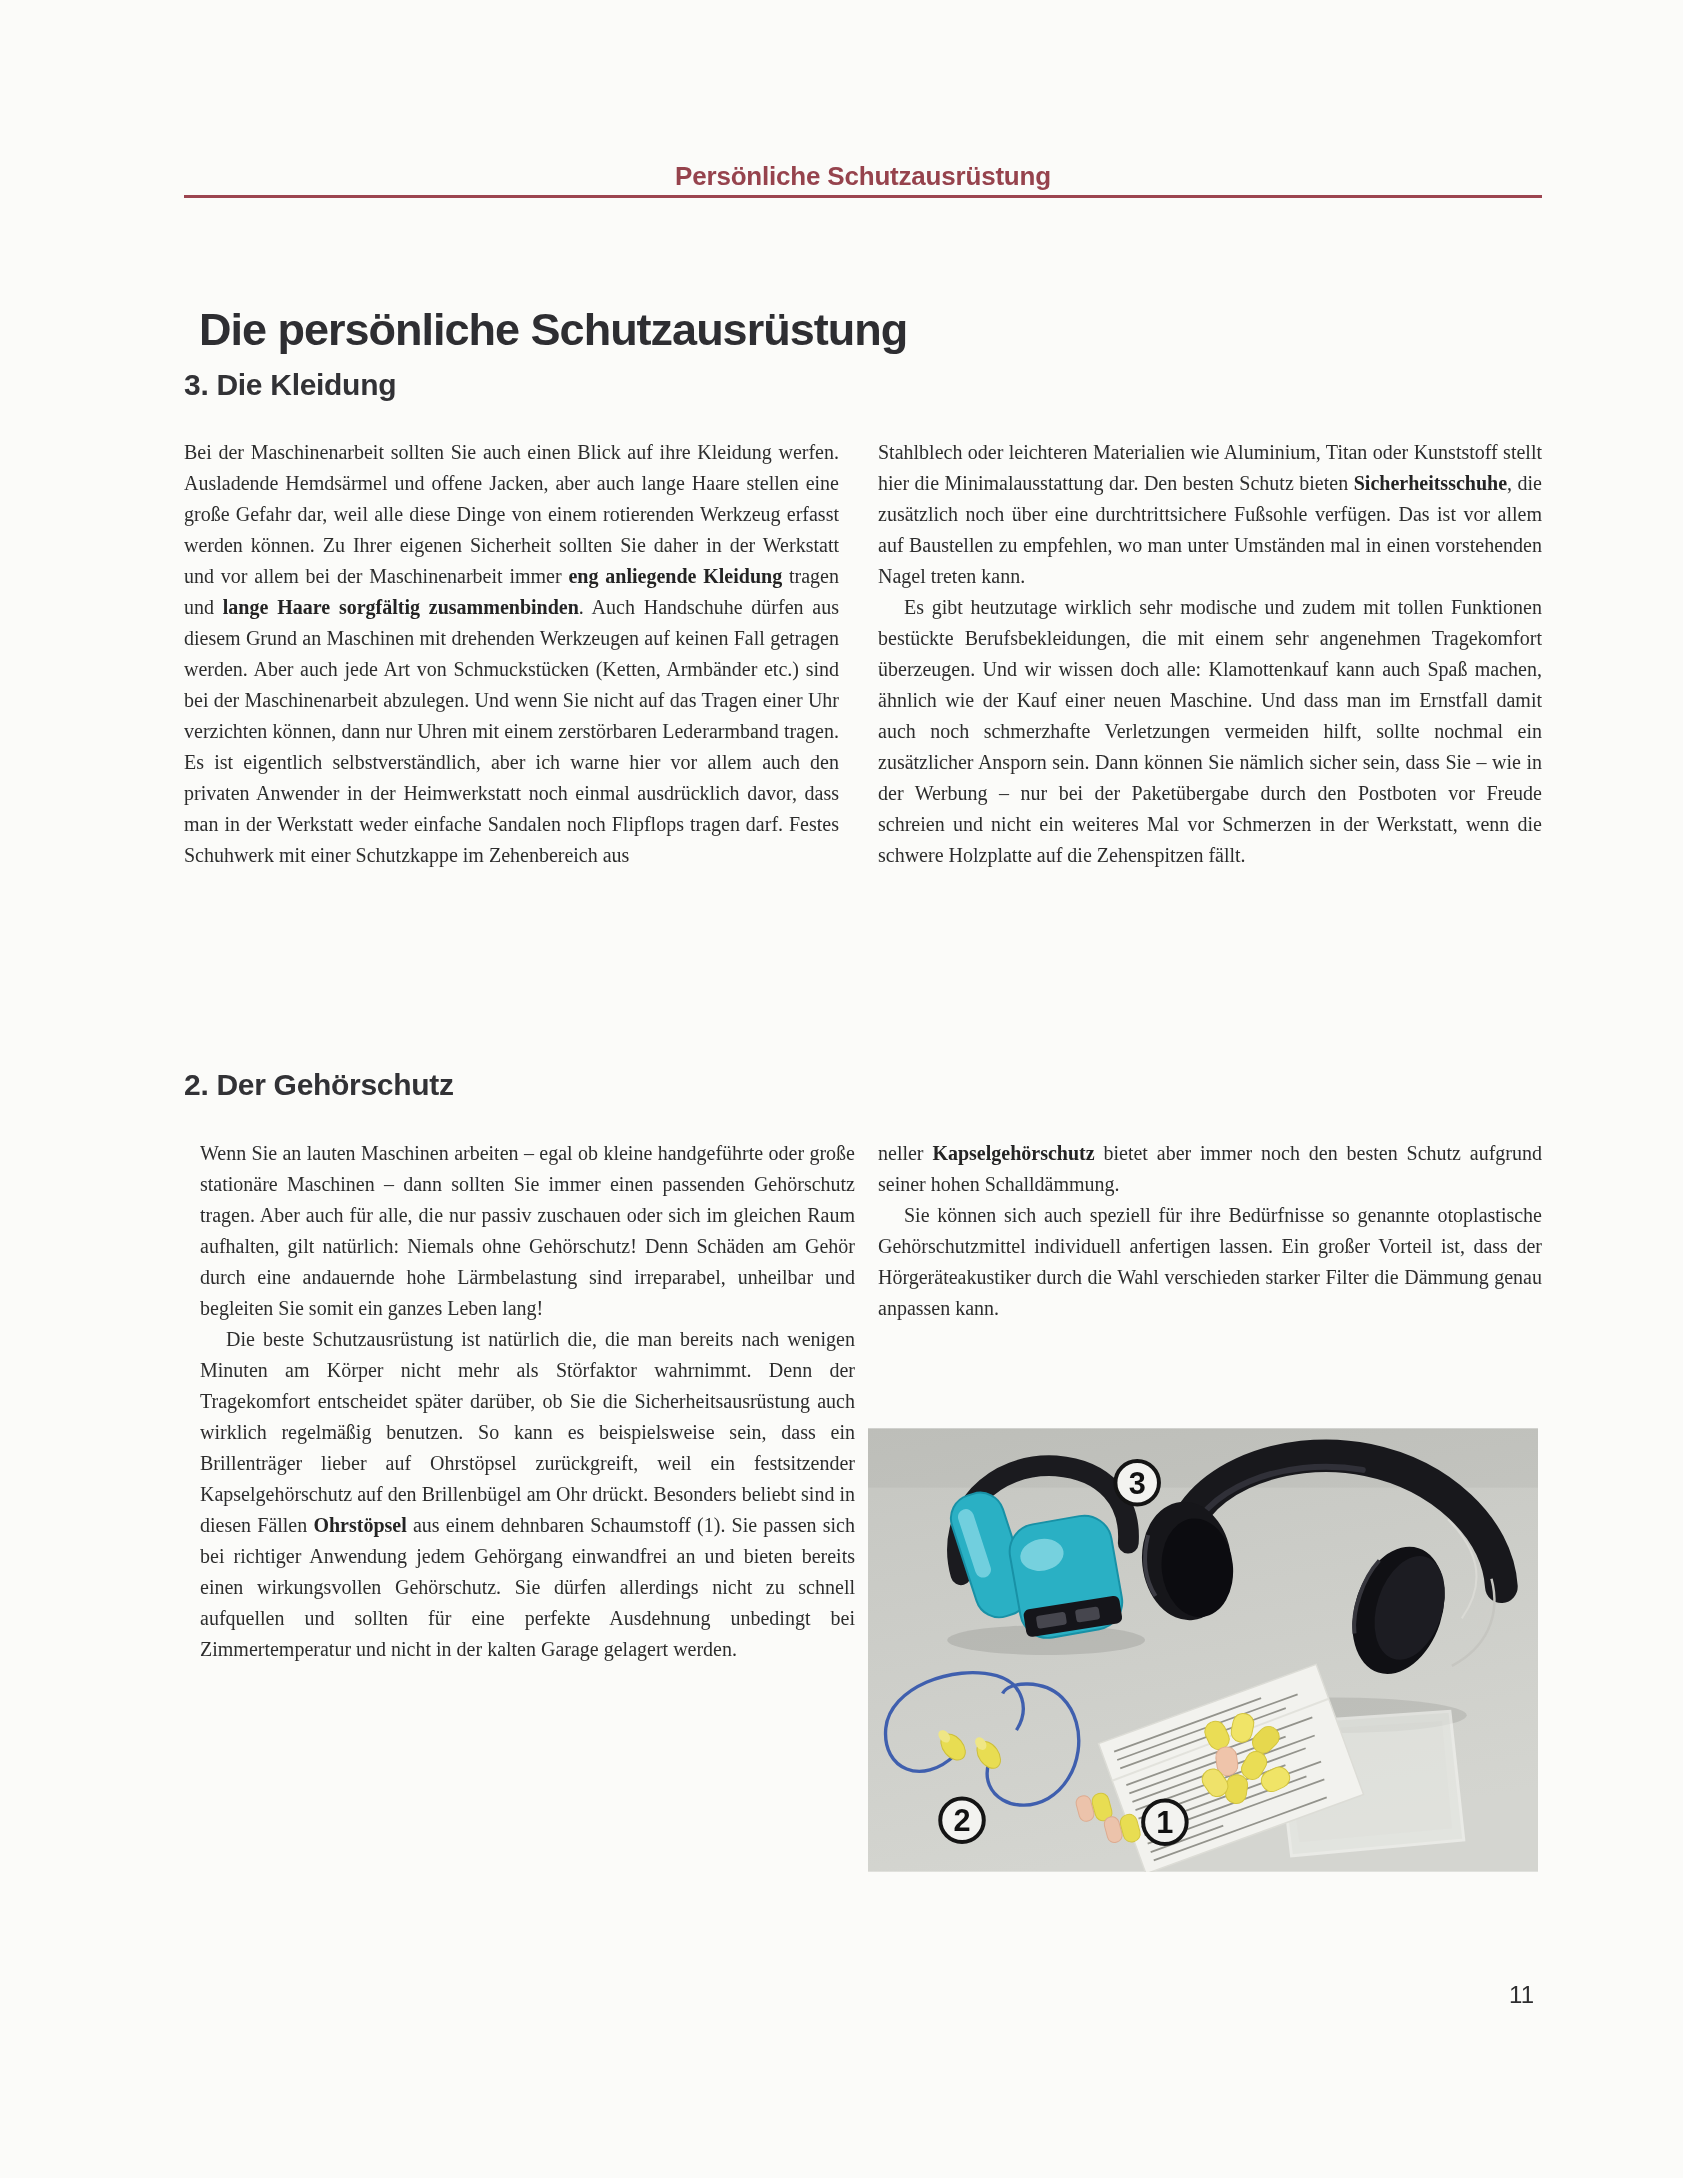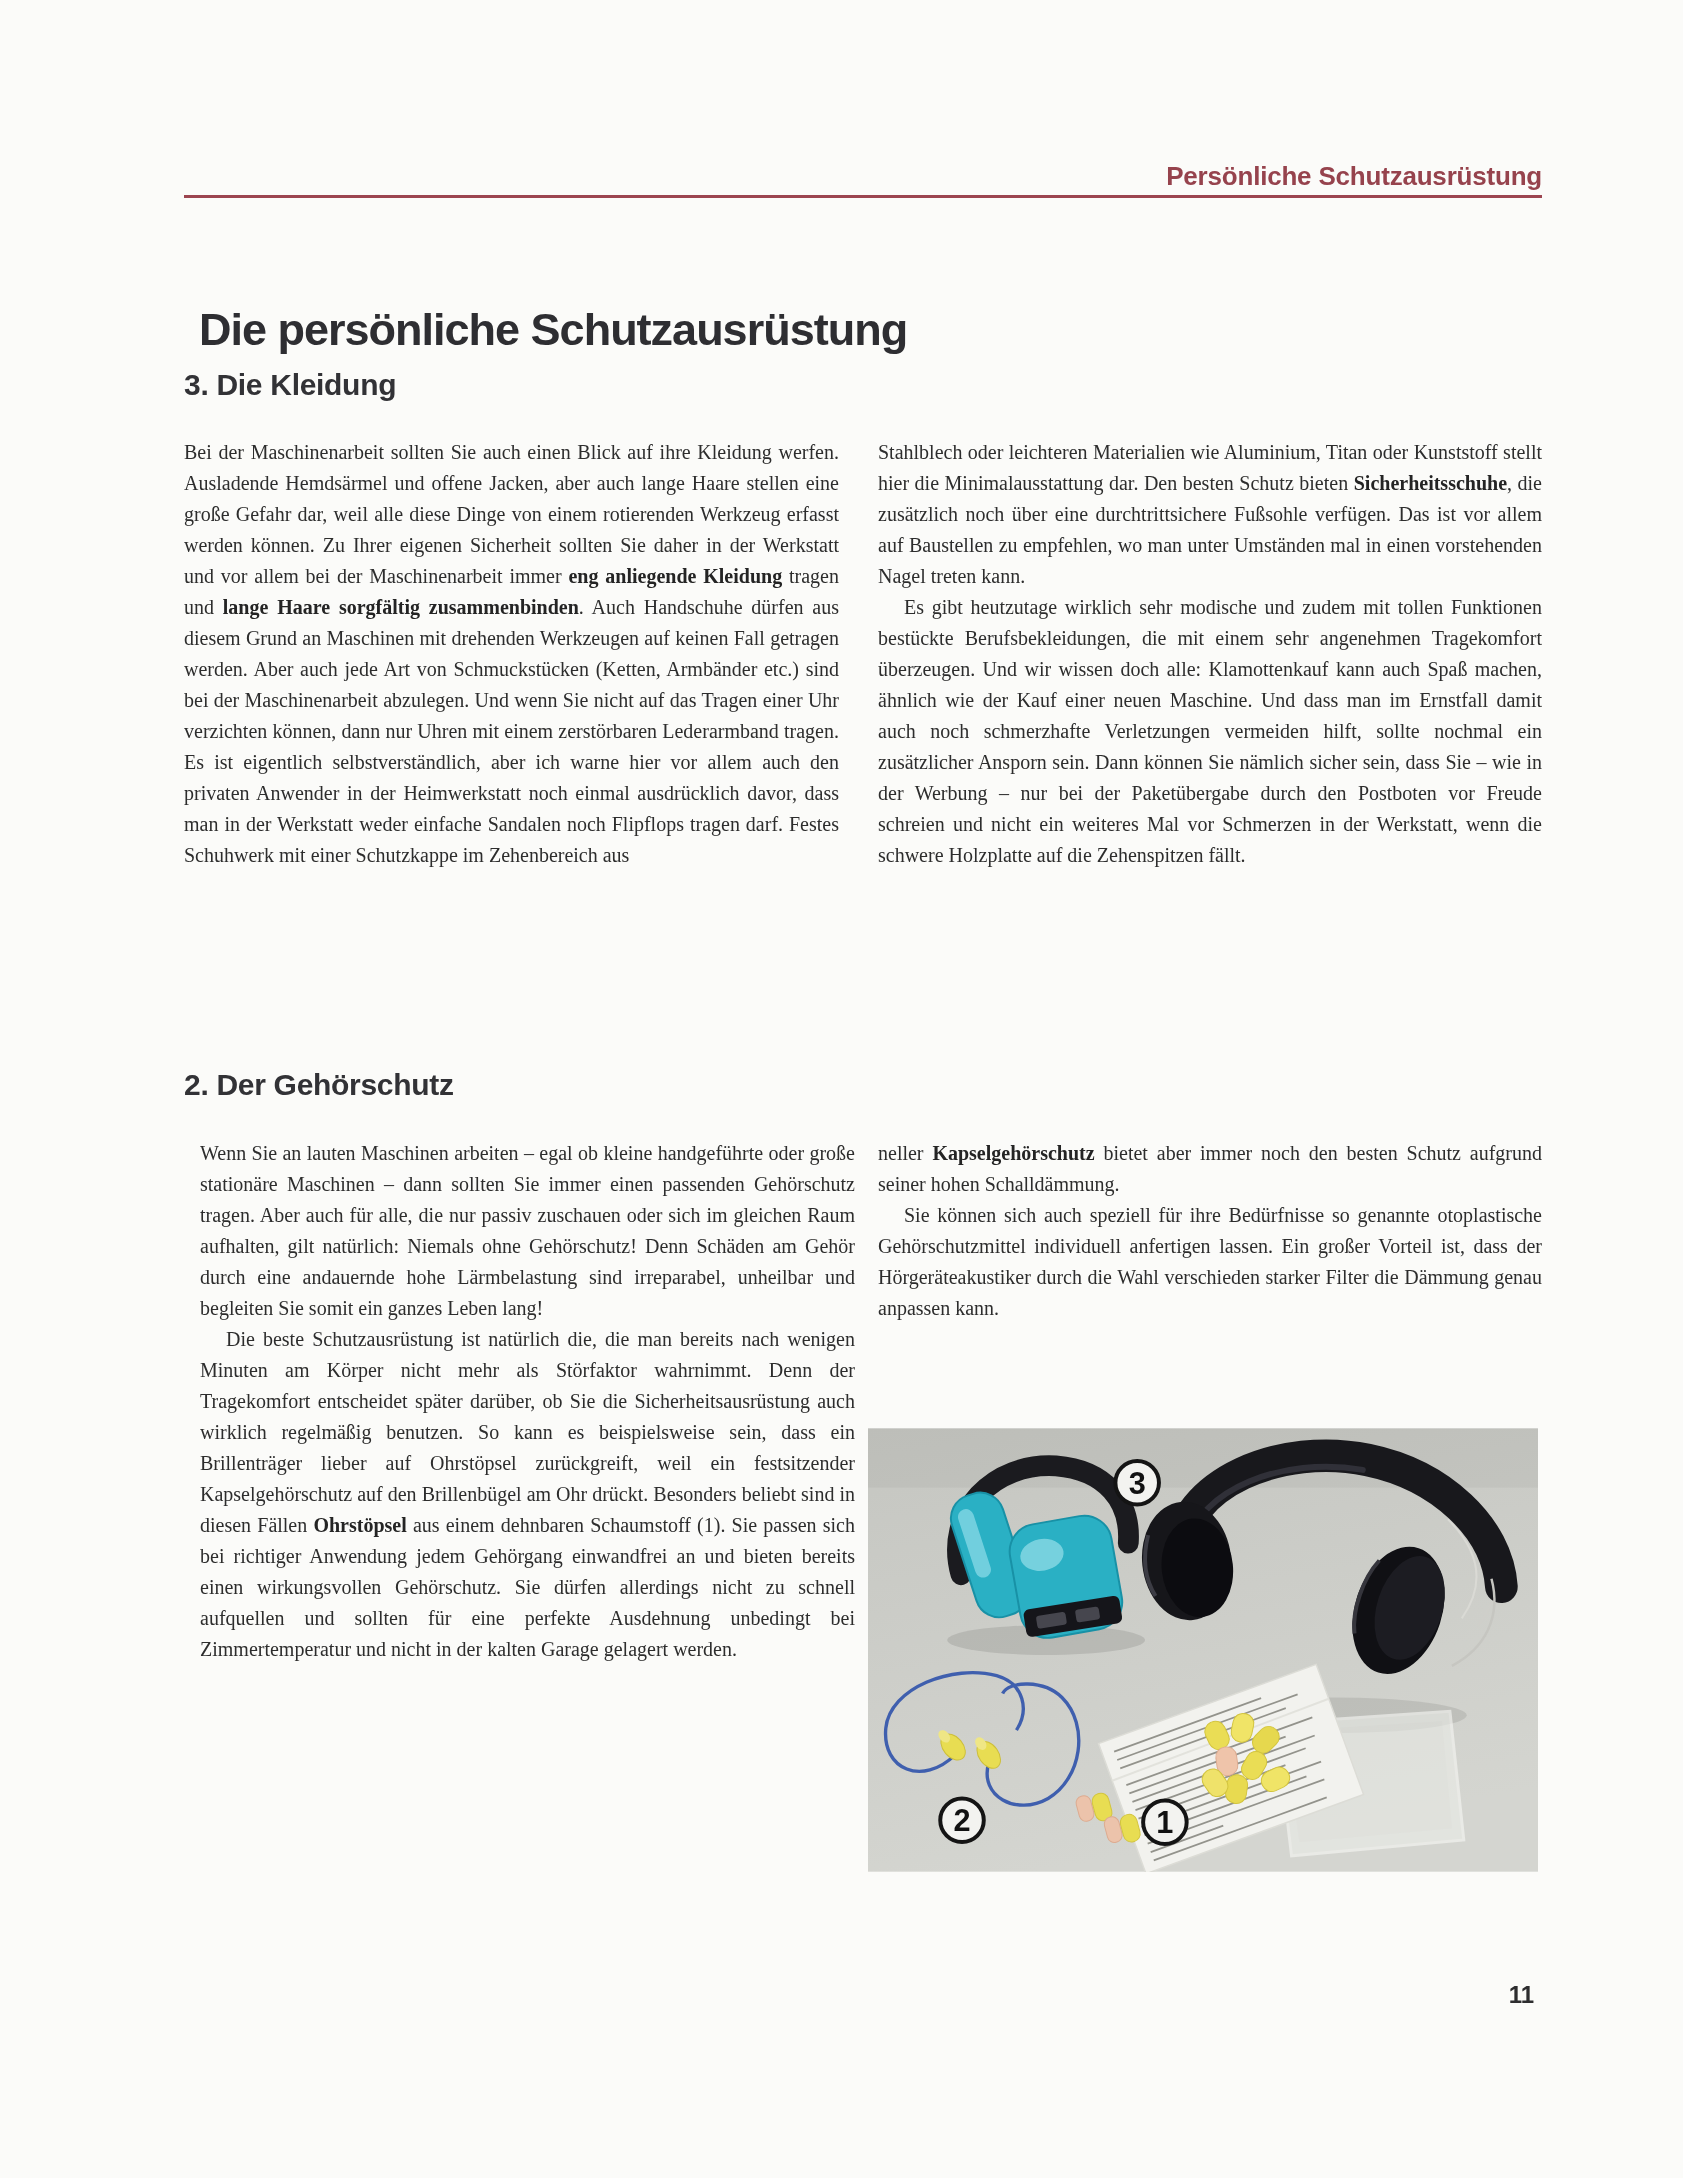--- a/index.html
+++ b/index.html
@@ -5,21 +5,21 @@
   * { box-sizing: border-box; }
   html, body { margin: 0; padding: 0; }
   body { width: 1683px; height: 2178px; background: #f4f4f2; }
   .page {
     position: relative; width: 1683px; height: 2178px;
     background: #fbfbf9; overflow: hidden;
     font-family: "Liberation Serif", serif;
   }
   .running-header {
     position: absolute; top: 161px; left: 184px; width: 1358px;
-    text-align: right;
+    text-align: center;
     font-family: "Liberation Sans", sans-serif;
     font-weight: 700; font-size: 26px; letter-spacing: -0.2px;
     color: #96434d;
   }
   .head-rule {
     position: absolute; top: 195px; left: 184px; width: 1358px; height: 3px;
     background: #9c4550;
   }
   .page-title {
     position: absolute; top: 289px; left: 184px; margin: 15px;
@@ -50,21 +50,21 @@
   .col strong { font-weight: 700; color: #242424; }
   .photo {
     position: absolute; top: 1428px; left: 868px;
     width: 670px; height: 444px; margin: 0;
   }
   .photo svg { display: block; }
   .page-number {
     position: absolute; top: 1981px; left: 184px; width: 1350px;
     text-align: right;
     font-family: "Liberation Sans", sans-serif;
-    font-weight: 700; font-size: 24px; color: #2d2d2f;
+    font-weight: 400; font-size: 24px; color: #2d2d2f;
   }
   svg text.lbl {
     font-family: "Liberation Sans", sans-serif;
     font-weight: 700; font-size: 31px; fill: #121212;
   }
 </style>
 </head>
 <body>
 
 <div class="page">

